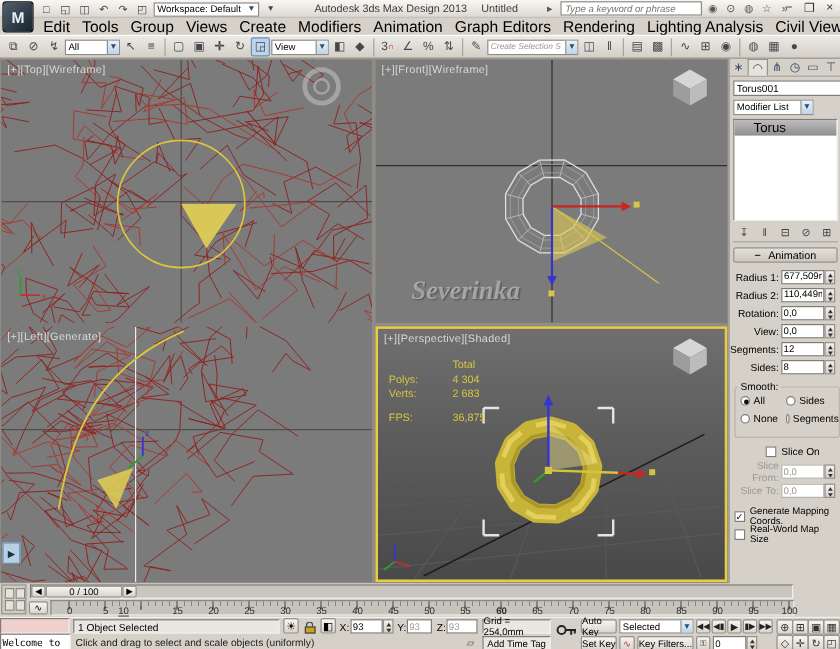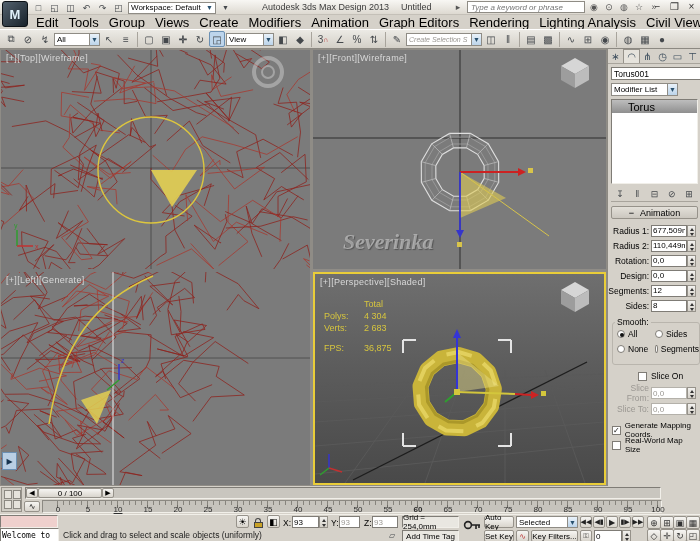--- a/index.html
+++ b/index.html
@@ -33,21 +33,21 @@
   
   #viewports{position:absolute;left:0;top:49px;width:607px;height:437px;background:#8f8c86}
   .vp{position:absolute;background:#7b7b7b;overflow:hidden}
   #vp-top{left:1px;top:1px;width:309px;height:268px}
   #vp-front{left:313px;top:1px;width:293px;height:219px}
   #vp-left{left:1px;top:223px;width:309px;height:213px}
   #vp-persp{left:313px;top:223px;width:293px;height:213px;border:2px solid #e9cd39;background:linear-gradient(#6f6f6f,#5c5c5c 45%,#494949)}
   .vp svg{position:absolute;left:0;top:0}
   .vp-label{position:absolute;left:5px;top:3px;color:#d9d9d9;font-size:9px;z-index:5;letter-spacing:.3px}
   #watermark{position:absolute;left:30px;bottom:14px;font-family:"Liberation Serif",serif;font-size:22px;font-weight:bold;font-style:italic;color:rgba(216,216,216,.55);text-shadow:1px 1px 1px rgba(70,70,70,.7);z-index:4}
-  #persp-stats{position:absolute;left:9px;top:24px;z-index:5;color:#d6c53e;font-size:9px;line-height:12px;display:grid;grid-template-columns:36px auto;column-gap:4px}
+  #persp-stats{position:absolute;left:9px;top:24px;z-index:5;color:#d6c53e;font-size:9px;line-height:12px;display:grid;grid-template-columns:36px auto;column-gap:17px}
   
   #cmdpanel{position:absolute;left:607px;top:49px;width:93px;height:437px;background:#d5d1c9;border-left:1px solid #8c8982}
   #cp-tabs{position:absolute;left:0;top:0;width:100%;height:15px;display:flex;border-bottom:1px solid #a8a49c}
   .cp-tab{flex:1;display:flex;align-items:center;justify-content:center;font-size:10px;color:#3c4d5c}
   .cp-tab.active{background:#e6e3dc;border:1px solid #96928a;border-bottom:none}
   #cp-name-row{position:absolute;left:3px;top:18px;width:87px;height:13px;display:flex;gap:3px}
   #cp-name{flex:1;height:13px;font-size:8.5px;padding:0 2px;border:1px solid #7f7c76;background:#fff}
   #cp-modlist{position:absolute;left:3px;top:34px;width:67px;height:13px}
   #cp-stack{position:absolute;left:3px;top:50px;width:87px;height:85px;background:#fff;border:1px solid;border-color:#7f7c76 #f1efe9 #f1efe9 #7f7c76}
   #cp-stack-item{height:13px;background:linear-gradient(#bdbdbd,#8f8f8f);color:#000;font-size:11px;display:flex;align-items:center;padding-left:16px}
@@ -572,21 +572,21 @@
         </div>
         <div class="prow">
           <span class="plabel">Rotation:</span>
           <input readonly="" value="0,0" style="">
           <span class="spin">
             <i class="up"></i>
             <i class="dn"></i>
           </span>
         </div>
         <div class="prow">
-          <span class="plabel">Design:</span>
+          <span class="plabel">View:</span>
           <input readonly="" value="0,0" style="">
           <span class="spin">
             <i class="up"></i>
             <i class="dn"></i>
           </span>
         </div>
         <div class="prow">
           <span class="plabel">Segments:</span>
           <input readonly="" value="12" style="">
           <span class="spin">
@@ -666,21 +666,21 @@
     </div>
   <div id="time-slider">
     <span class="btn ts-btn">◀</span>
     <span class="btn" id="ts-handle">0 / 100</span>
     <span class="btn ts-btn">▶</span>
   </div>
   <span class="btn" id="mini-curve-btn">∿</span>
   <div id="ruler">
       <span class="tick-num" style="left: 15px;">0</span>
       <span class="tick-num" style="left: 45px;">5</span>
-      <span class="tick-num" style="left: 75px; text-decoration: underline;">10</span>
+      <span class="tick-num" style="left: 60px; text-decoration: underline;">10</span>
       <span class="tick-num" style="left: 105px; text-align: center;">15</span>
       <span class="tick-num" style="left: 135px;">20</span>
       <span class="tick-num" style="left: 165px;">25</span>
       <span class="tick-num" style="left: 195px;">30</span>
       <span class="tick-num" style="left: 225px;">35</span>
       <span class="tick-num" style="left: 255px;">40</span>
       <span class="tick-num" style="left: 285px;">45</span>
       <span class="tick-num" style="left: 315px;">50</span>
       <span class="tick-num" style="left: 345px;">55</span>
       <span class="tick-num" style="left: 375px; font-weight: bold;">60</span>
@@ -690,20 +690,21 @@
       <span class="tick-num" style="left: 495px;">80</span>
       <span class="tick-num" style="left: 525px;">85</span>
       <span class="tick-num" style="left: 555px;">90</span>
       <span class="tick-num" style="left: 585px;">95</span>
       <span class="tick-num" style="left: 615px;">100</span>
     </div>
 
   <div id="statusbar">
     <div id="listener-pink"></div>
     <div id="listener-white">Welcome to</div>
+    <div id="sel-field">1 Object Selected</div>
     <div id="prompt-line">Click and drag to select and scale objects (uniformly)</div>
 
     <span class="btn st-ico" style="left:236px">☀</span>
     <span id="lock-ico">
         <span class="shk"></span>
         <span class="bod"></span>
       </span>
     <span class="btn st-ico" style="left:267px">◧</span>
 
     <span class="st-label" style="left:283px">X:</span>

